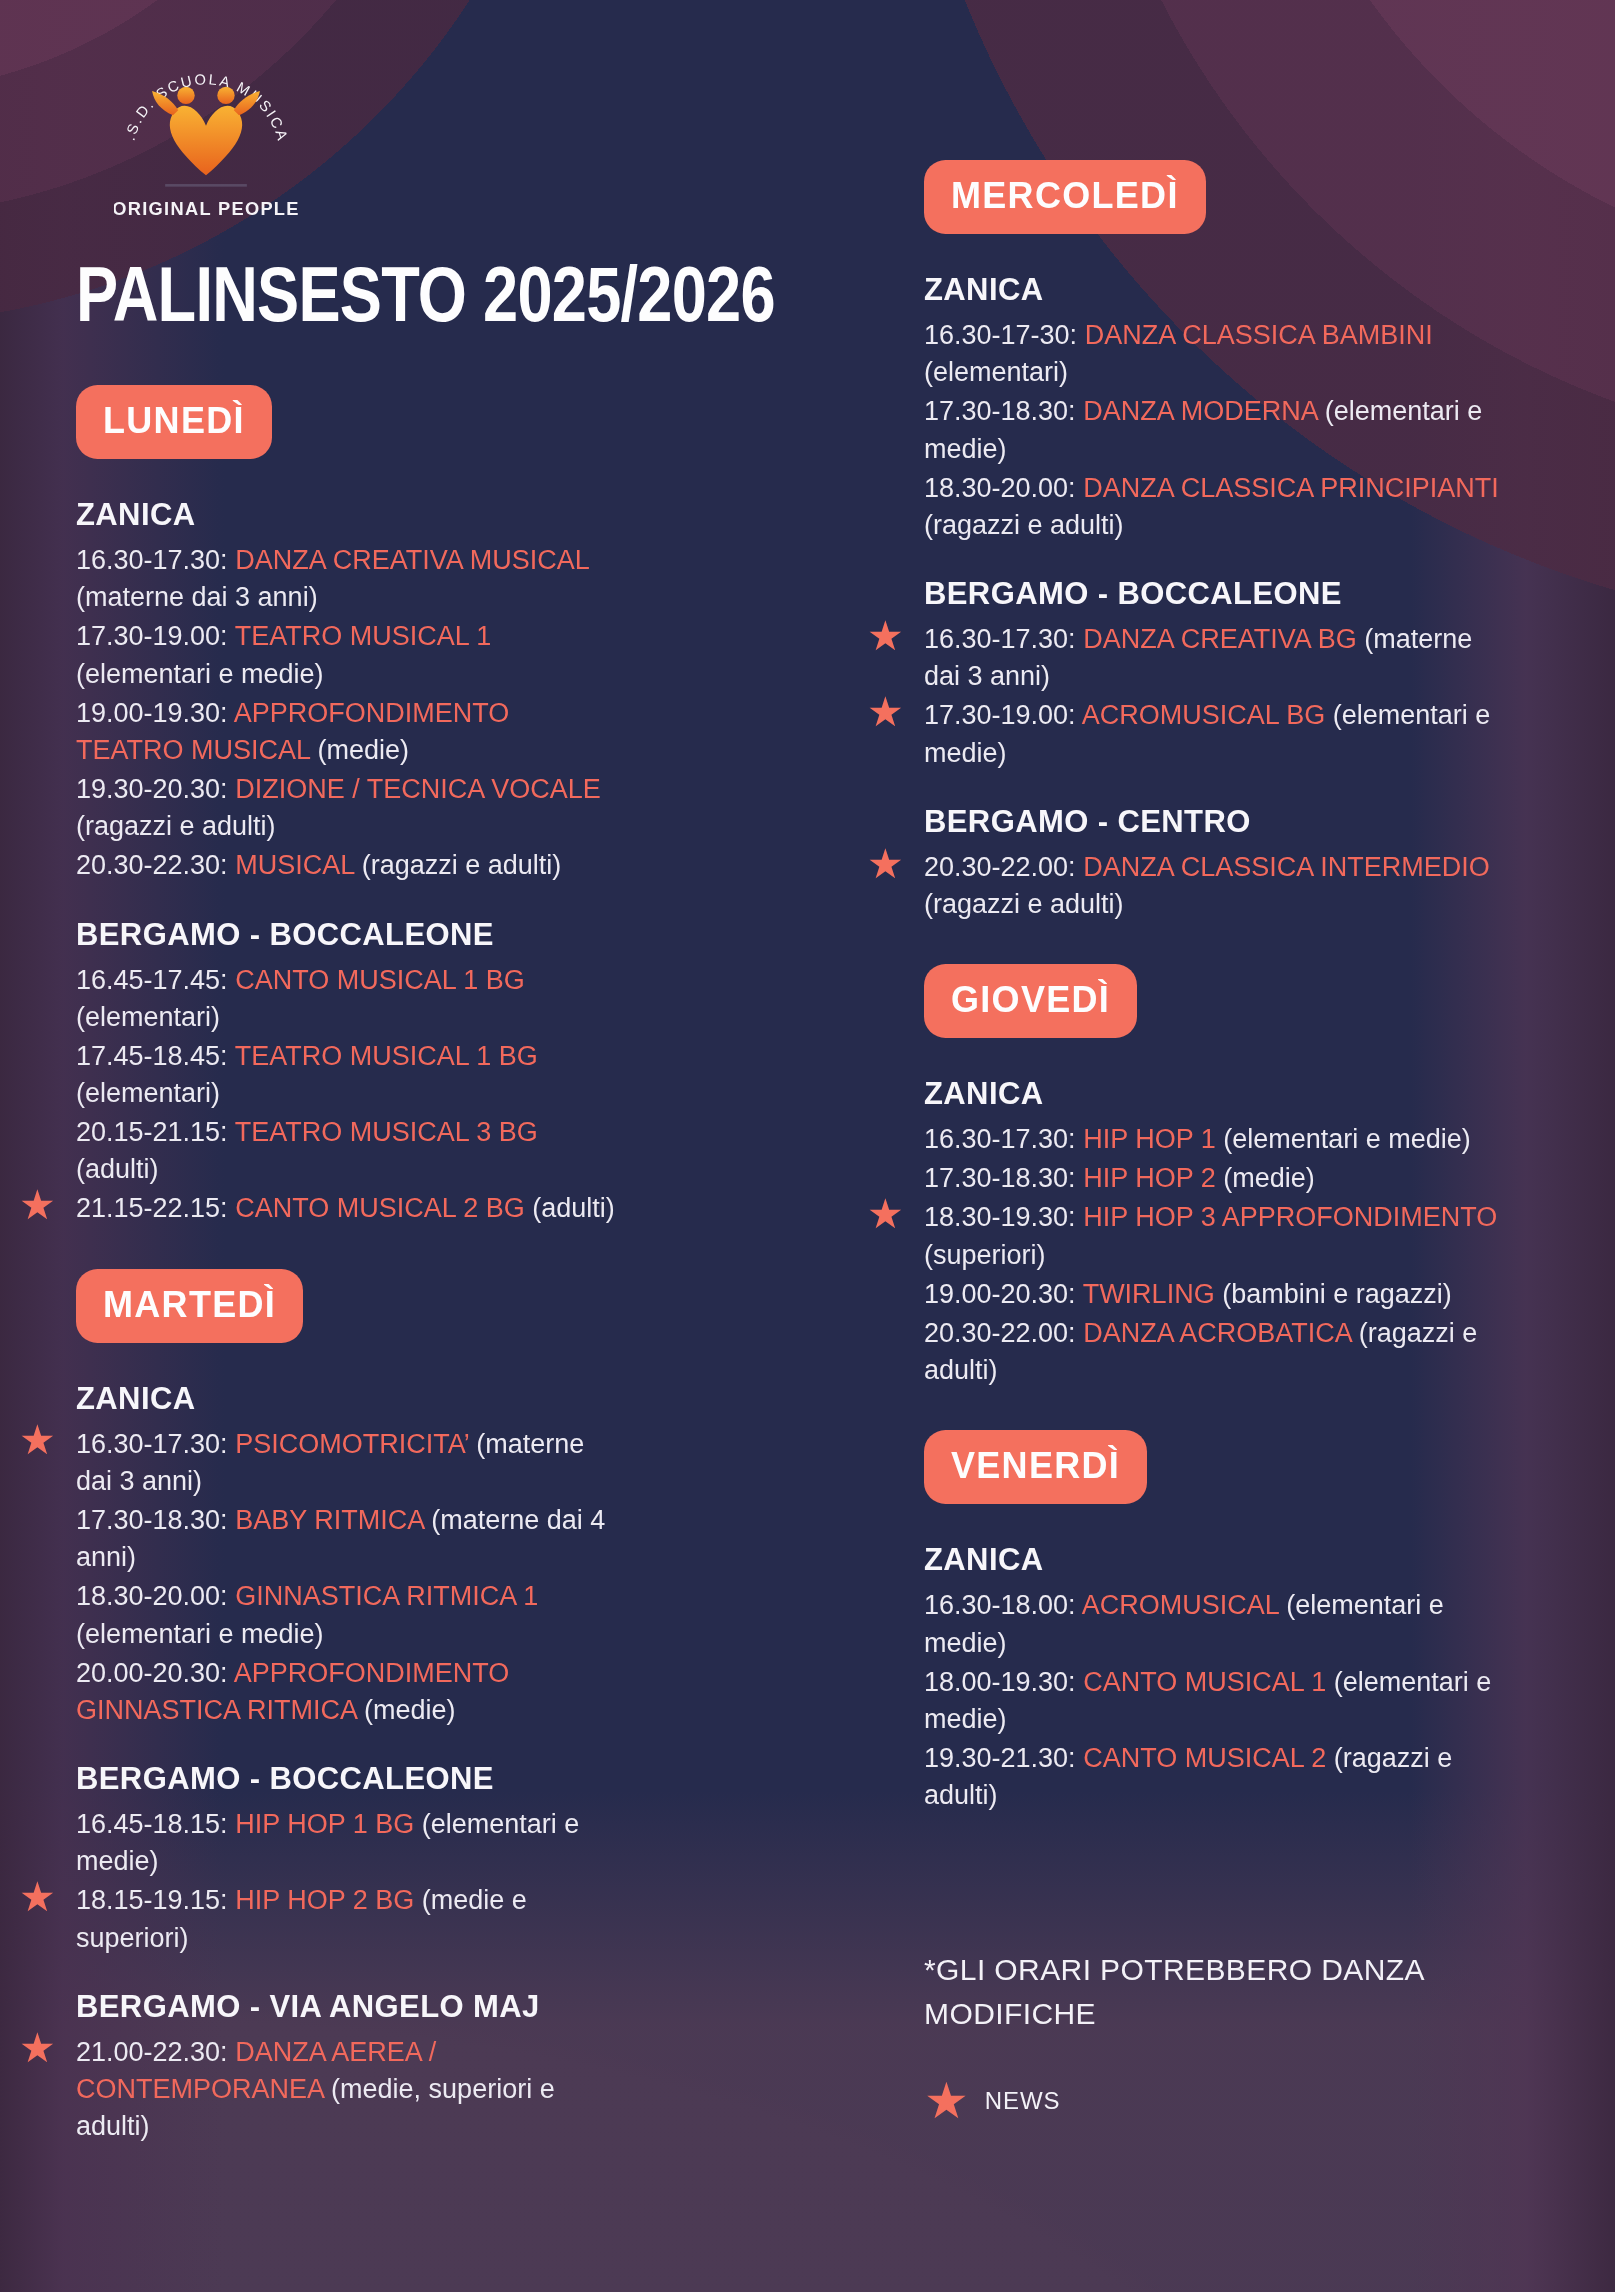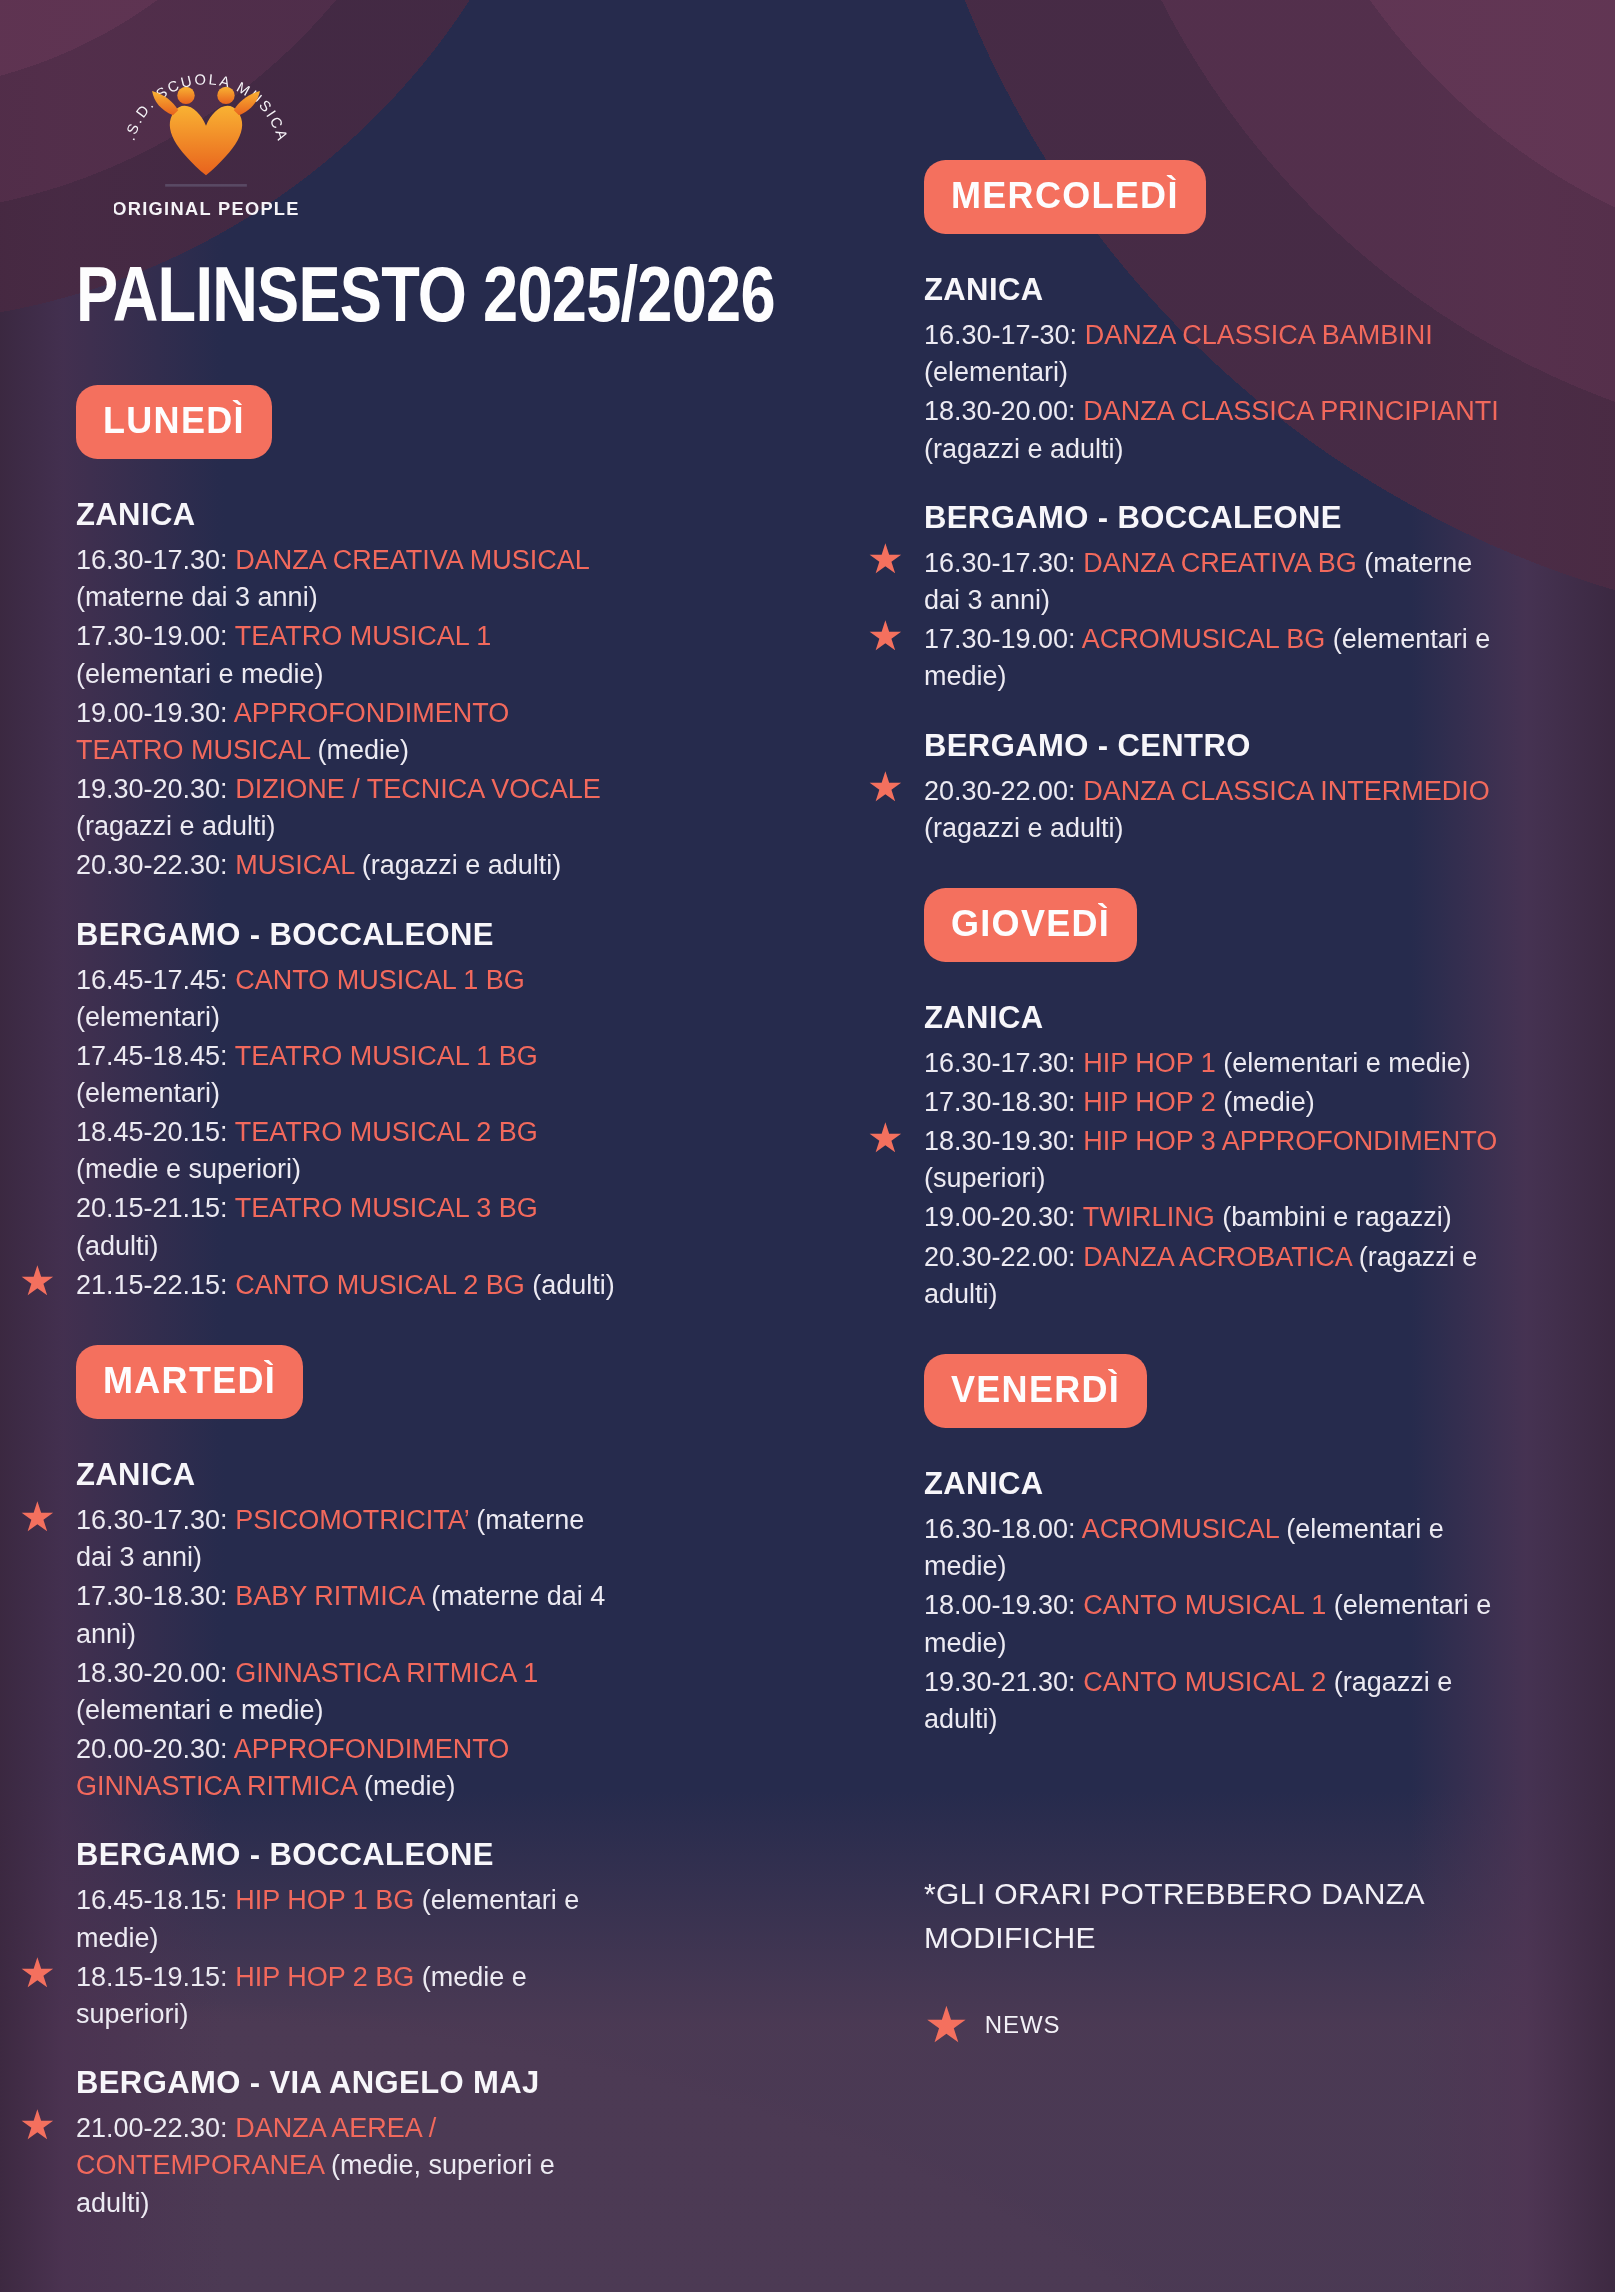--- a/index.html
+++ b/index.html
@@ -133,21 +133,20 @@
                 <p class="item"><span class="time">19.00-19.30:</span> <span class="course">APPROFONDIMENTO TEATRO MUSICAL</span> <span class="note">(medie)</span></p>
                 <p class="item"><span class="time">19.30-20.30:</span> <span class="course">DIZIONE / TECNICA VOCALE</span> <span class="note">(ragazzi e adulti)</span></p>
                 <p class="item"><span class="time">20.30-22.30:</span> <span class="course">MUSICAL</span> <span class="note">(ragazzi e adulti)</span></p>
               </div>
   </div>
             <div class="location">
     <h3 class="location-name">BERGAMO - BOCCALEONE</h3>
     <div>
                 <p class="item"><span class="time">16.45-17.45:</span> <span class="course">CANTO MUSICAL 1 BG</span> <span class="note">(elementari)</span></p>
                 <p class="item"><span class="time">17.45-18.45:</span> <span class="course">TEATRO MUSICAL 1 BG</span> <span class="note">(elementari)</span></p>
-                <p class="item"><span class="time">18.45-20.15:</span> <span class="course">TEATRO MUSICAL 2 BG</span> <span class="note">(medie e superiori)</span></p>
                 <p class="item"><span class="time">20.15-21.15:</span> <span class="course">TEATRO MUSICAL 3 BG</span> <span class="note">(adulti)</span></p>
                 <p class="item"><span class="star">★</span><span class="time">21.15-22.15:</span> <span class="course">CANTO MUSICAL 2 BG</span> <span class="note">(adulti)</span></p>
               </div>
   </div>
           </div>
   </section>
         <section class="day-section">
     <div class="day-badge">MARTEDÌ</div>
     <div>
             <div class="location">
@@ -178,20 +177,21 @@
 
     <div class="col col-right">
 
     <section class="day-section">
     <div class="day-badge">MERCOLEDÌ</div>
     <div>
             <div class="location">
     <h3 class="location-name">ZANICA</h3>
     <div>
                 <p class="item"><span class="time">16.30-17-30:</span> <span class="course">DANZA CLASSICA BAMBINI</span> <span class="note">(elementari)</span></p>
+                <p class="item"><span class="time">17.30-18.30:</span> <span class="course">DANZA MODERNA</span> <span class="note">(elementari e medie)</span></p>
                 <p class="item"><span class="time">18.30-20.00:</span> <span class="course">DANZA CLASSICA PRINCIPIANTI</span> <span class="note">(ragazzi e adulti)</span></p>
               </div>
   </div>
             <div class="location">
     <h3 class="location-name">BERGAMO - BOCCALEONE</h3>
     <div>
                 <p class="item"><span class="star">★</span><span class="time">16.30-17.30:</span> <span class="course">DANZA CREATIVA BG</span> <span class="note">(materne dai 3 anni)</span></p>
                 <p class="item"><span class="star">★</span><span class="time">17.30-19.00:</span> <span class="course">ACROMUSICAL BG</span> <span class="note">(elementari e medie)</span></p>
               </div>
   </div>

